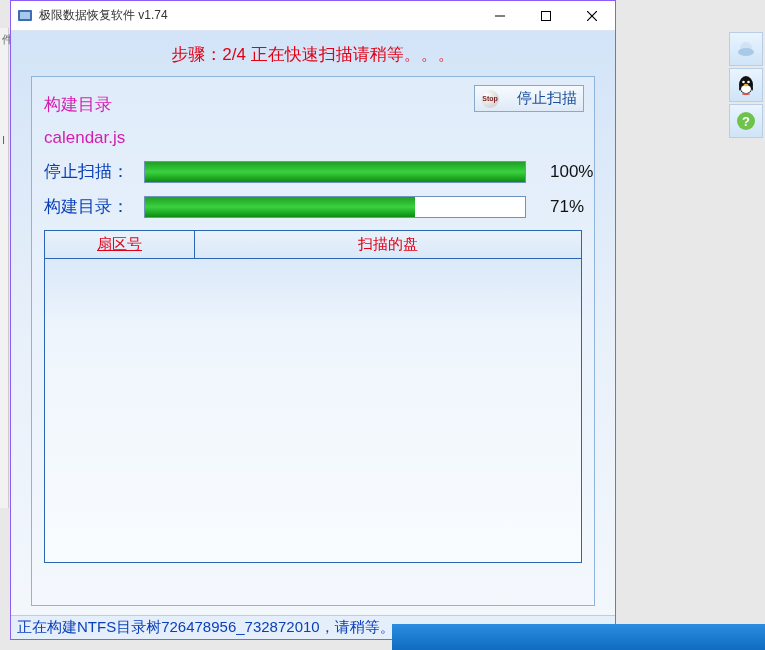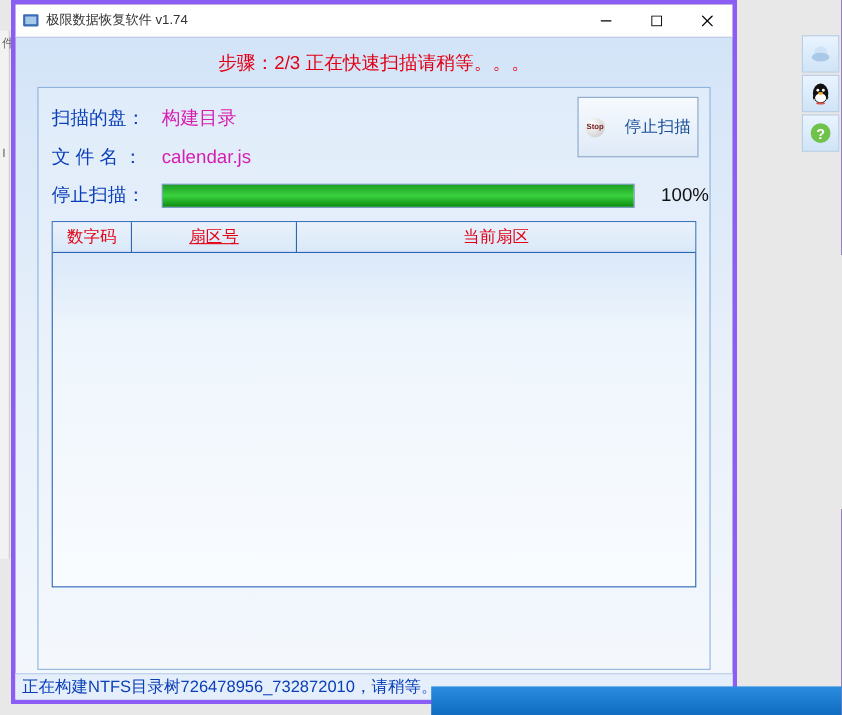--- a/index.html
+++ b/index.html
@@ -1,27 +1,27 @@
 <!DOCTYPE html>
 <html><head>
 <meta charset="utf-8">
 <style>
 * { box-sizing: border-box; margin: 0; padding: 0; }
 body { font-family: 'Microsoft YaHei', SimSun, sans-serif; background: #e8e8e8; width: 765px; height: 650px; overflow: hidden; }
-.window { position: absolute; left: 10px; top: 0; width: 660px; height: 640px; background: #4c1d95; border: 4px solid #8b5cf6; }
+.window { position: absolute; left: 10px; top: 0; width: 606px; height: 640px; background: #14532d; border: 1px solid #8b5cf6; }
 .titlebar { height: 30px; background: #fff; display: flex; align-items: center; padding: 0 0 0 6px; border-bottom: 1px solid #dce6f0; }
 .titlebar-icon { width: 16px; height: 16px; margin-right: 6px; }
 .titlebar-title { flex: 1; font-size: 12px; color: #333; }
 .titlebar-controls { display: flex; }
 .tbbtn { width: 46px; height: 30px; display: flex; align-items: center; justify-content: center; cursor: pointer; }
 .tbbtn svg { width: 10px; height: 10px; }
 .client { height: calc(100% - 30px); background: linear-gradient(to bottom, #d3e4f8 0%, #e8f0fa 50%, #f4f8fd 100%); position: relative; padding: 12px 20px 8px; }
 .step-banner { text-align: center; font-size: 17px; color: #e20015; font-weight: 400; margin-bottom: 10px; }
 .panel { border: 1px solid #8fb4dc; background: linear-gradient(to bottom, #e0ecfa, #f4f8fd); position: relative; height: 530px; padding: 10px 12px; }
-.stop-btn { position: absolute; right: 10px; top: 8px; border: 1px solid #8aa8c8; background: linear-gradient(to bottom,#f6fafe,#dfeaf7); padding: 17px 6px; font-size: 15px; color: #1b4f9b; display: flex; align-items: center; gap: 18px; cursor: pointer; }
+.stop-btn { position: absolute; right: 10px; top: 8px; border: 1px solid #8aa8c8; background: linear-gradient(to bottom,#f6fafe,#dfeaf7); padding: 3px 6px; font-size: 15px; color: #1b4f9b; display: flex; align-items: center; gap: 18px; cursor: pointer; }
 .stop-icon { width: 18px; height: 18px; border-radius: 50%; background: radial-gradient(circle at 30% 30%, #fff, #c4c4c4); display: flex; align-items: center; justify-content: center; font-size: 7px; color: #7a2020; font-weight: bold; }
 .info-row { display: flex; align-items: center; margin: 6px 0 12px; font-size: 17px; }
 .info-label { color: #0a3fb8; min-width: 100px; }
 .info-value { color: #d61db1; }
 .progress-row { display: flex; align-items: center; margin: 12px 0; font-size: 17px; }
 .progress-label { color: #0a3fb8; min-width: 100px; }
 .progress-track { flex: 1; height: 22px; border: 1px solid #6f93be; background: #fff; position: relative; }
 .progress-fill { height: 100%; background: linear-gradient(to bottom, #1fa024 0%, #3ad13f 50%, #0c8c10 100%); }
 .progress-pct { width: 56px; text-align: right; color: #111; padding-left: 24px; }
 .table { border: 1.5px solid #2b66b5; margin-top: 12px; height: 333px; display: flex; flex-direction: column; background: linear-gradient(to bottom,#d3e4f8 0%, #eef5fc 30%, #f9fcff 100%); }
@@ -70,51 +70,55 @@
       <div class="tbbtn close">
           <svg viewBox="0 0 10 10">
             <line x1="0" y1="0" x2="10" y2="10" stroke="#000" stroke-width="1.2"></line>
             <line x1="10" y1="0" x2="0" y2="10" stroke="#000" stroke-width="1.2"></line>
           </svg>
         </div>
     </div>
   </div>
 
   <div class="client">
-    <div class="step-banner">步骤：2/3 正在快速扫描请稍等。。。</div>
+    <div class="step-banner">步骤：2/4 正在快速扫描请稍等。。。</div>
 
     <div class="panel">
       <div class="stop-btn">
         <span class="stop-icon">Stop</span>
         <span>停止扫描</span>
       </div>
 
       <div class="info-row">
-        <span class="info-label">扫描的盘：</span>
         <span class="info-value">构建目录</span>
       </div>
       <div class="info-row">
-        <span class="info-label">文 件 名 ：</span>
         <span class="info-value">calendar.js</span>
       </div>
 
       <div class="progress-row">
         <span class="progress-label">停止扫描：</span>
         <div class="progress-track">
           <div class="progress-fill" id="scan-fill" style="width: 100%;"></div>
         </div>
         <span class="progress-pct">100%</span>
       </div>
 
+      <div class="progress-row">
+        <span class="progress-label">构建目录：</span>
+        <div class="progress-track">
+          <div class="progress-fill" id="build-fill" style="width: 71%;"></div>
+        </div>
+        <span class="progress-pct">71%</span>
+      </div>
 
       <div class="table">
         <div class="thead">
-          <div class="th th1">数字码</div>
           <div class="th th2">扇区号</div>
-          <div class="th th3">当前扇区</div>
+          <div class="th th3">扫描的盘</div>
         </div>
         <div class="tbody"></div>
       </div>
     </div>
 
     <div class="statusbar">
       <span>正在构建NTFS目录树726478956_732872010，请稍等。。。</span>
     </div>
   </div>
 </div>

